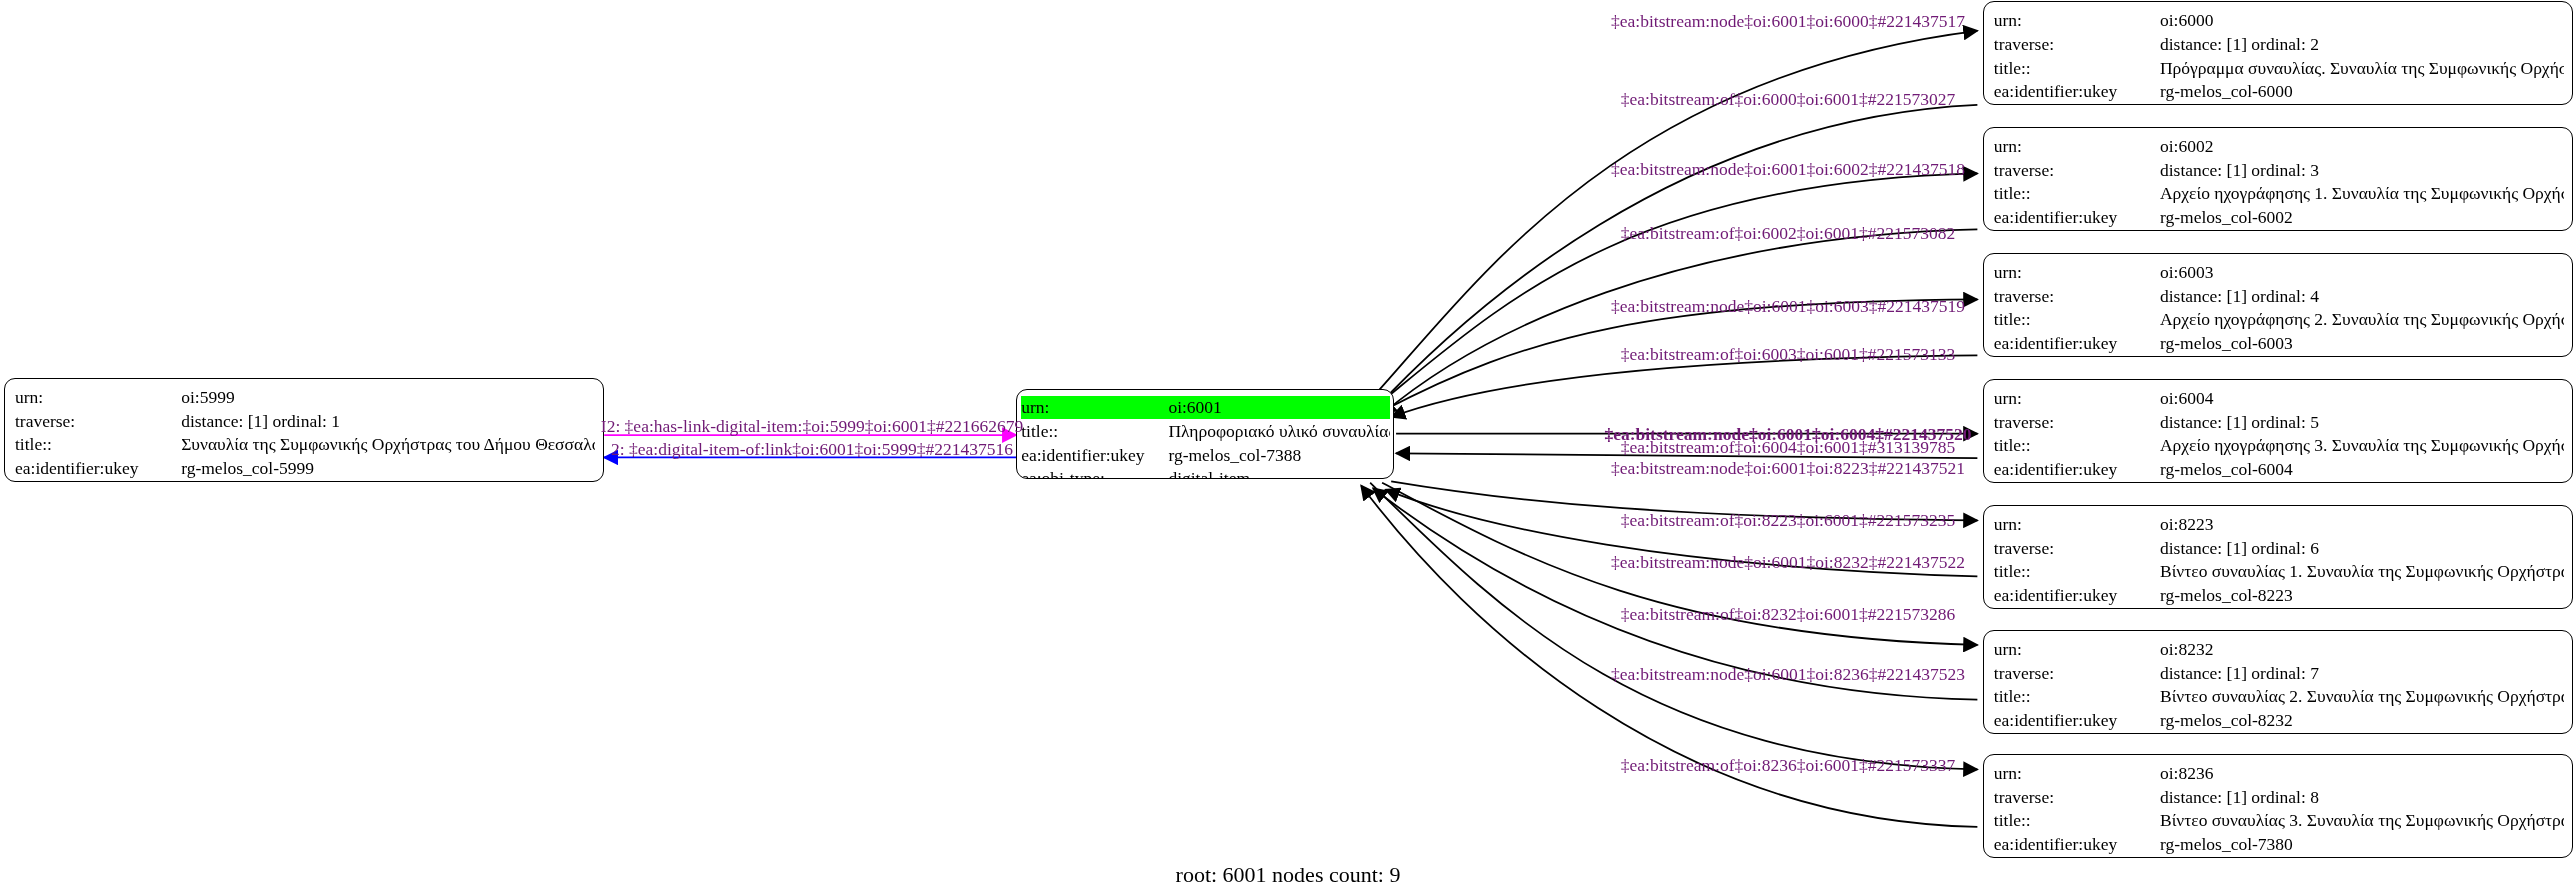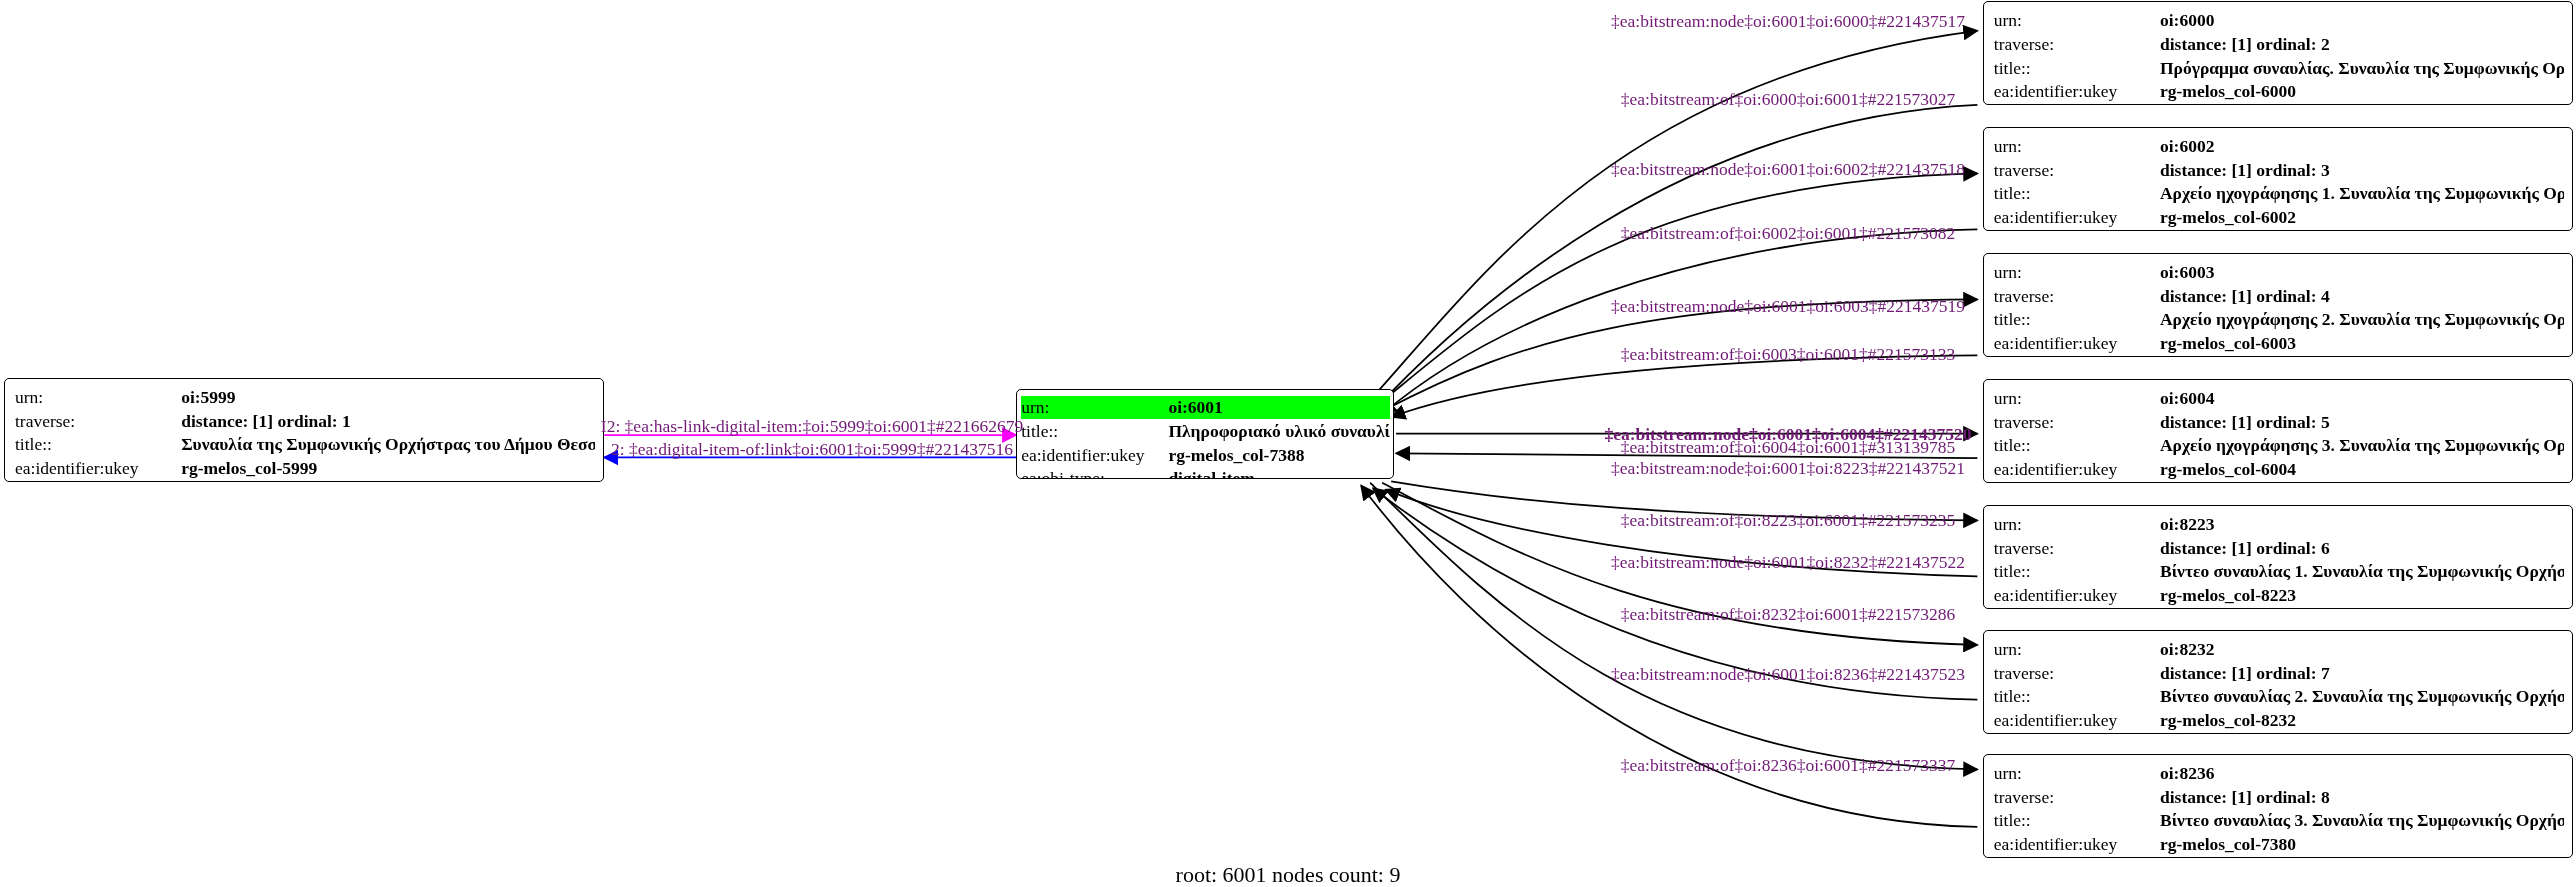--- a/index.html
+++ b/index.html
@@ -23,21 +23,21 @@
     left: 0;
     top: 0;
     width: 2576px;
     height: 887px;
     pointer-events: none;
   }
   .node {
     position: absolute;
     box-sizing: border-box;
     border: 1.4px solid #000000;
-    border-radius: 5px;
+    border-radius: 11px;
     background: #ffffff;
     padding: 6.3px 8.4px 6.3px 9.8px;
     overflow: hidden;
   }
   .node table {
     border-collapse: collapse;
     width: 100%;
     table-layout: fixed;
   }
   .node td {
@@ -48,21 +48,20 @@
     overflow: hidden;
     vertical-align: baseline;
   }
   .node td.key {
     width: 162px;
     padding-right: 4.2px;
   }
   .node td.val {
     width: auto;
     text-overflow: clip;
-    font-weight: bold;
   }
   .row-highlight td {
     background: #00ff00;
   }
   .edge-label {
     position: absolute;
     font-size: 17.5px;
     line-height: 1;
     white-space: nowrap;
     color: #701a75;

